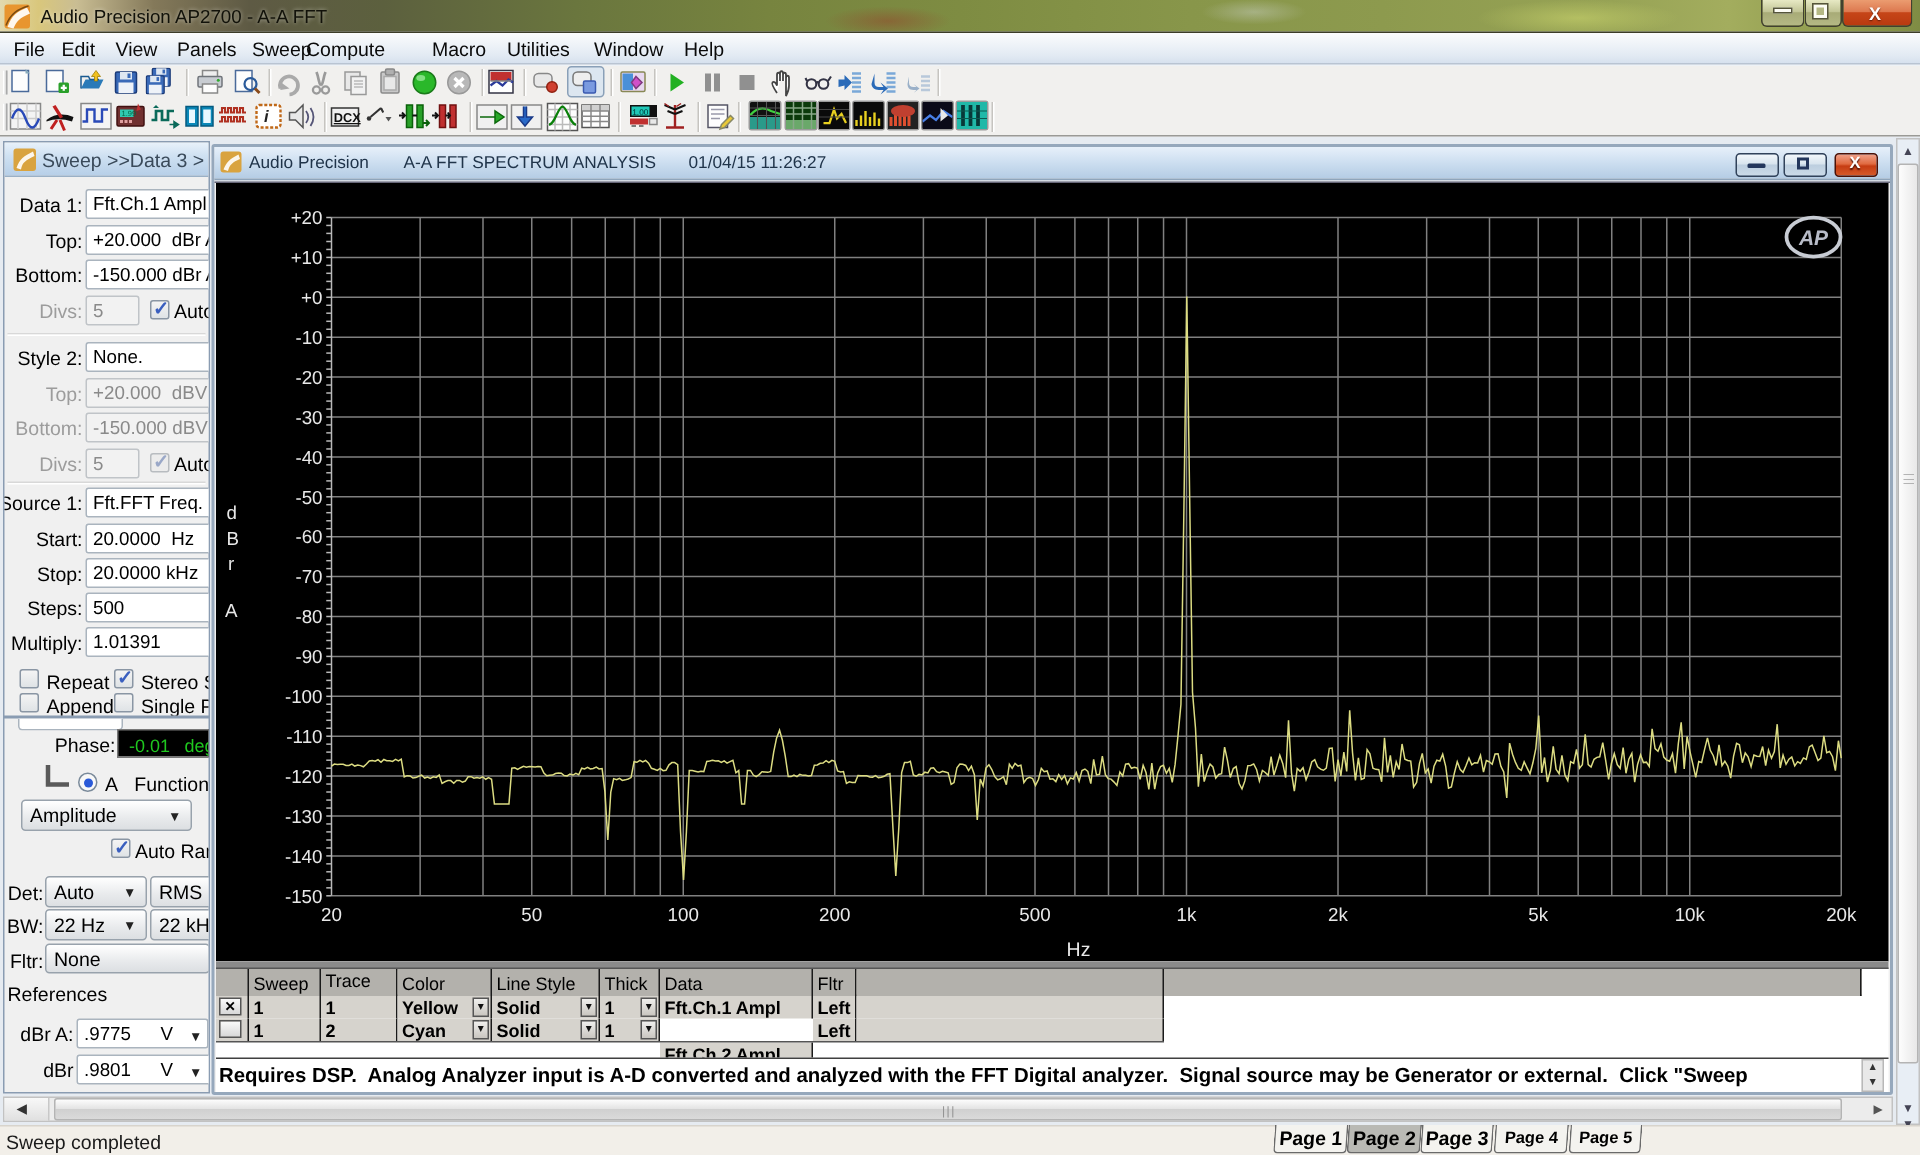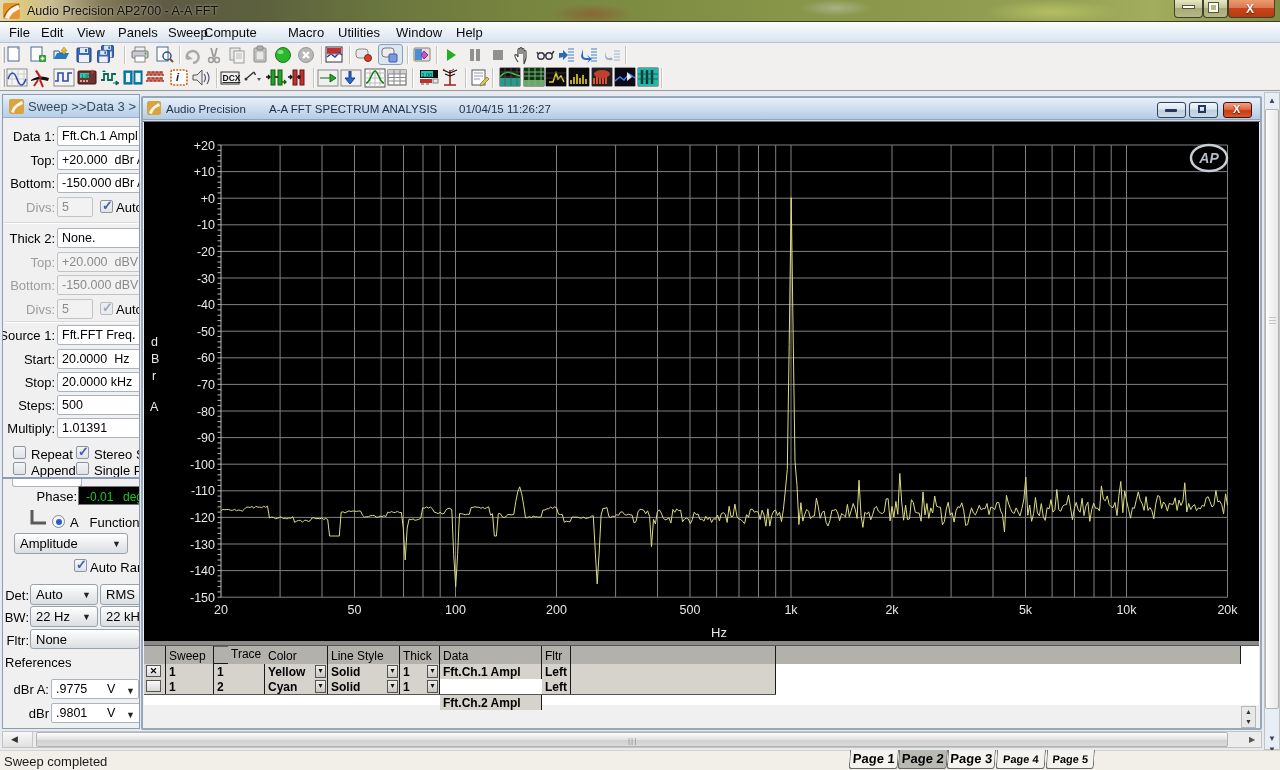--- a/index.html
+++ b/index.html
@@ -393,21 +393,21 @@
 <div class="field " style="left:54px;top:55px;width:85px;height:20px">+20.000&nbsp; dBr A</div>
 <div class="flabel " style="right:84px;top:81px">Bottom:</div>
 <div class="field " style="left:54px;top:78px;width:85px;height:20px">-150.000 dBr A</div>
 <div class="flabel gray" style="right:84px;top:105px">Divs:</div>
 <div class="field gray" style="left:54px;top:102px;width:36px;height:20px">5</div>
 <div class="cb" style="left:97px;top:105px">
       <span class="chk">✓</span>
     </div>
 <div class="cblab " style="left:113px;top:105px;white-space:nowrap">Auto</div>
 <div style="position:absolute;left:2px;top:127px;width:132px;height:2px;border-top:1px solid #d8d8d8;border-bottom:1px solid #fff"></div>
-<div class="flabel " style="right:84px;top:136px">Thick 2:</div>
+<div class="flabel " style="right:84px;top:136px">Style 2:</div>
 <div class="field " style="left:54px;top:133px;width:85px;height:20px">None.</div>
 <div class="flabel gray" style="right:84px;top:160px">Top:</div>
 <div class="field gray" style="left:54px;top:157px;width:85px;height:20px">+20.000&nbsp; dBV</div>
 <div class="flabel gray" style="right:84px;top:183px">Bottom:</div>
 <div class="field gray" style="left:54px;top:180px;width:85px;height:20px">-150.000 dBV</div>
 <div class="flabel gray" style="right:84px;top:207px">Divs:</div>
 <div class="field gray" style="left:54px;top:204px;width:36px;height:20px">5</div>
 <div class="cb gray" style="left:97px;top:207px">
       <span class="chk">✓</span>
     </div>
@@ -484,21 +484,21 @@
   <div class="glyph" style="left:1055px;top:7px;width:8px;height:8px;border:2px solid #23365c"></div>
   <div class="glyph" style="left:1090px;top:5px;font-size:11px;color:#fff;text-shadow:0 1px 1px #4a1005">X</div>
  </div>
  <div class="abs" style="left:0;top:22px;width:1117px;height:2px;background:#d4dae2;border-bottom:1px solid #667"></div>
  <div class="abs" id="chart"></div>
  <div class="abs" id="tblarea">
       <div style="position:absolute;left:0;top:0;width:1115px;height:5px;background:#8a8a8a;border-bottom:1px solid #555"></div>
 <div style="position:absolute;left:0;top:5px;width:1097px;height:18px;background:#b3b1ac;border-top:1px solid #666;border-bottom:1px solid #1a1a1a"></div>
 <div class="thead" style="left:0px;width:22px;padding-top:3px"></div>
 <div class="thead" style="left:22px;width:48px;padding-top:3px">Sweep</div>
-<div class="thead" style="left:84px;width:51px;padding-top:1px">Trace</div>
+<div class="thead" style="left:70px;width:51px;padding-top:1px">Trace</div>
 <div class="thead" style="left:121px;width:63px;padding-top:3px">Color</div>
 <div class="thead" style="left:184px;width:72px;padding-top:3px">Line Style</div>
 <div class="thead" style="left:256px;width:40px;padding-top:3px">Thick</div>
 <div class="thead" style="left:296px;width:102px;padding-top:3px">Data</div>
 <div class="thead" style="left:398px;width:29px;padding-top:3px">Fltr</div>
 <div class="thead" style="left:427px;width:205px;padding-top:19px">Comment</div>
 <div class="thead" style="left:632px;width:465px"></div>
 <div class="trow" style="left:0px;top:23px;width:22px;padding-top:1px"></div>
 <div class="trow" style="left:22px;top:23px;width:48px;padding-top:1px">1</div>
 <div class="trow" style="left:70px;top:23px;width:51px;padding-top:1px">1</div>
@@ -520,20 +520,21 @@
 <div class="trow" style="left:256px;top:38px;width:40px;padding-top:1px">1</div>
 <div class="trow" style="left:296px;top:54px;width:102px;padding-top:1px">Fft.Ch.2 Ampl</div>
 <div class="trow" style="left:398px;top:38px;width:29px;padding-top:1px">Left</div>
 <div class="trow" style="left:427px;top:38px;width:205px;padding-top:1px"></div>
 <div style="position:absolute;left:2px;top:39px;width:15px;height:12px;background:linear-gradient(#fafafa,#d8d8d8);border:1px solid #555;font-size:9px;font-weight:bold;text-align:center;line-height:11px"></div>
 <div class="ddb" style="left:171px;top:39px">▾</div>
 <div class="ddb" style="left:243px;top:39px">▾</div>
 <div class="ddb" style="left:283px;top:39px">▾</div>
 <div style="position:absolute;left:0;top:53px;width:632px;height:1px;background:#555"></div>
     </div>
+ <div class="abs" id="cmt">Requires DSP.&nbsp; Analog Analyzer input is A-D converted and analyzed with the FFT Digital analyzer.&nbsp; Signal source may be Generator or external.&nbsp; Click "Sweep</div>
  <div class="abs" style="left:1098px;top:608px;width:15px;height:22px;background:#e8e8e8;border:1px solid #b8b8b8;font-size:7px;text-align:center;color:#333;line-height:10px">▲<br>▼</div>
 </div>
 
 <svg width="1280" height="770" style="pointer-events:none">
  <g stroke="#808080" stroke-width="1">
       <line x1="280.1" y1="145" x2="280.1" y2="597.2"></line>
       <line x1="322.0" y1="145" x2="322.0" y2="597.2"></line>
       <line x1="354.5" y1="145" x2="354.5" y2="597.2"></line>
       <line x1="381.1" y1="145" x2="381.1" y2="597.2"></line>
       <line x1="403.5" y1="145" x2="403.5" y2="597.2"></line>

